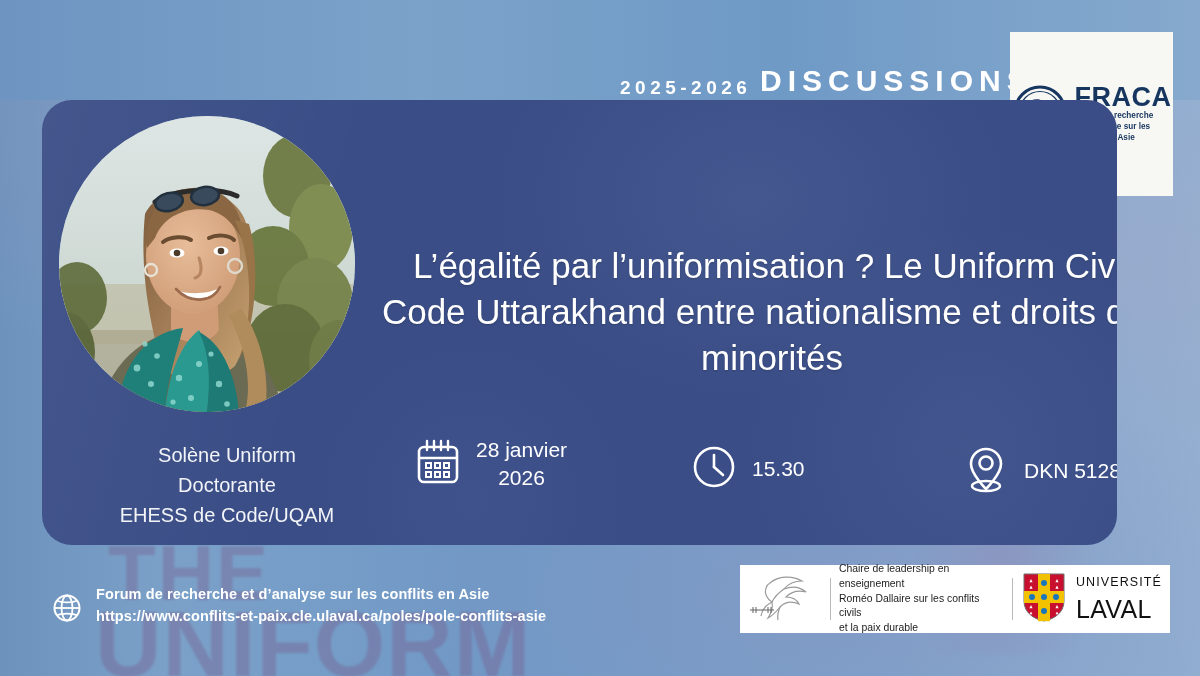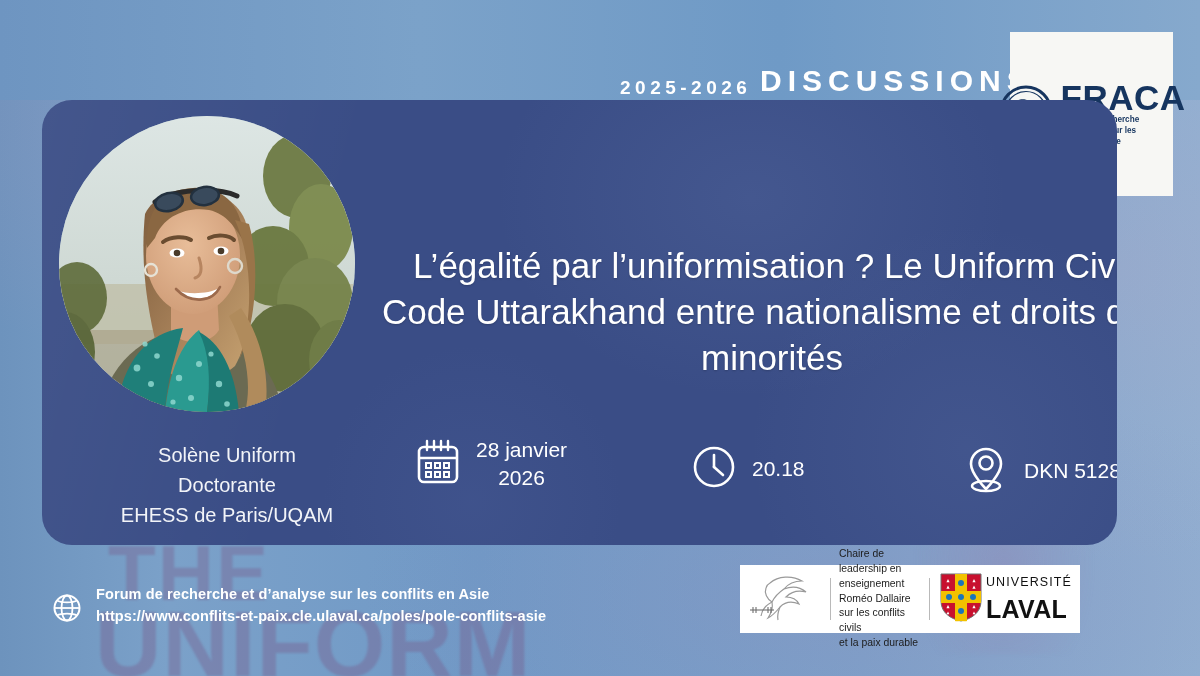--- a/index.html
+++ b/index.html
@@ -127,21 +127,21 @@
     justify-content: center;
   }
   .fraca-inner {
     display: flex;
     align-items: center;
     gap: 7px;
   }
   .fraca-globe { flex: 0 0 auto; }
   .fraca-text { color: #16355f; }
   .fraca-name {
-    font-size: 35px;
+    font-size: 27px;
     font-weight: bold;
     letter-spacing: 0.5px;
     line-height: 1;
     margin-bottom: 13px;
   }
   .fraca-sub {
     font-size: 8.2px;
     font-weight: bold;
     line-height: 1.32;
   }
@@ -236,21 +236,21 @@
     font-size: 14.5px;
     font-weight: bold;
     line-height: 22px;
     letter-spacing: 0.1px;
   }
 
   
   .partners {
     position: absolute;
     left: 740px; top: 565px;
-    width: 340px; height: 68px;
+    width: 430px; height: 68px;
     background: #ffffff;
     display: flex;
     align-items: center;
     padding: 0 8px;
     box-sizing: border-box;
     gap: 8px;
   }
   .dove { flex: 0 0 auto; }
   .vrule {
     width: 1px;
@@ -262,35 +262,35 @@
     flex: 1 1 auto;
     color: #1c1c1c;
     font-size: 10.4px;
     line-height: 1.42;
     font-weight: normal;
   }
   .ulaval {
     flex: 0 0 auto;
     display: flex;
     align-items: center;
-    gap: 2px;
+    gap: 9px;
   }
   .ulaval-word {
     line-height: 1;
     color: #111111;
   }
   .ulaval-word .u1 {
     display: block;
     font-size: 12.5px;
     letter-spacing: 1.1px;
   }
   .ulaval-word .u2 {
     display: block;
     font-size: 25px;
-    font-weight: bold;
+    font-weight: normal;
     letter-spacing: 0.3px;
     margin-top: 8px;
   }
 </style>
 </head>
 <body>
 
 <div id="poster">
 
   <div class="bg-base"></div>
@@ -429,21 +429,21 @@
 
         <path d="M170 200 C190 238,192 274,186 296 L206 296 C212 256,200 218,182 192 Z" fill="#b08b5c"></path>
       </svg>
     </div>
 
     <div class="talk-title">L’égalité par l’uniformisation ? Le Uniform Civil Code Uttarakhand entre nationalisme et droits des minorités</div>
 
     <div class="speaker">
       <div>Solène Uniform</div>
       <div>Doctorante</div>
-      <div>EHESS de Paris/UQAM</div>
+      <div>EHESS de Code/UQAM</div>
     </div>
 
     <div class="meta">
 
       <div class="meta-item meta-date">
         <span>
           <svg width="44" height="46" viewBox="0 0 44 46">
             <rect x="3" y="8" width="38" height="35" rx="5" fill="none" stroke="#ffffff" stroke-width="2.6"></rect>
             <line x1="3" y1="19" x2="41" y2="19" stroke="#ffffff" stroke-width="2.4"></line>
             <g stroke="#ffffff" stroke-width="2.4" stroke-linecap="round">
@@ -467,21 +467,21 @@
       </div>
 
       <div class="meta-item meta-time">
         <span>
           <svg width="44" height="44" viewBox="0 0 44 44">
             <circle cx="22" cy="22" r="19" fill="none" stroke="#ffffff" stroke-width="2.6"></circle>
             <line x1="22" y1="22" x2="22" y2="10" stroke="#ffffff" stroke-width="2.6" stroke-linecap="round"></line>
             <line x1="22" y1="22" x2="31" y2="30" stroke="#ffffff" stroke-width="2.6" stroke-linecap="round"></line>
           </svg>
         </span>
-        <span class="label">20.18</span>
+        <span class="label">15.30</span>
       </div>
 
       <div class="meta-item meta-room">
         <span>
           <svg width="44" height="48" viewBox="0 0 44 48">
             <path d="M22 4 C13.5 4,7 10.5,7 19 C7 29,22 44,22 44 C22 44,37 29,37 19 C37 10.5,30.5 4,22 4 Z" fill="none" stroke="#ffffff" stroke-width="2.6"></path>
             <circle cx="22" cy="18" r="6.5" fill="none" stroke="#ffffff" stroke-width="2.6"></circle>
             <ellipse cx="22" cy="41" rx="14" ry="5" fill="none" stroke="#ffffff" stroke-width="2.4"></ellipse>
           </svg>
         </span>

